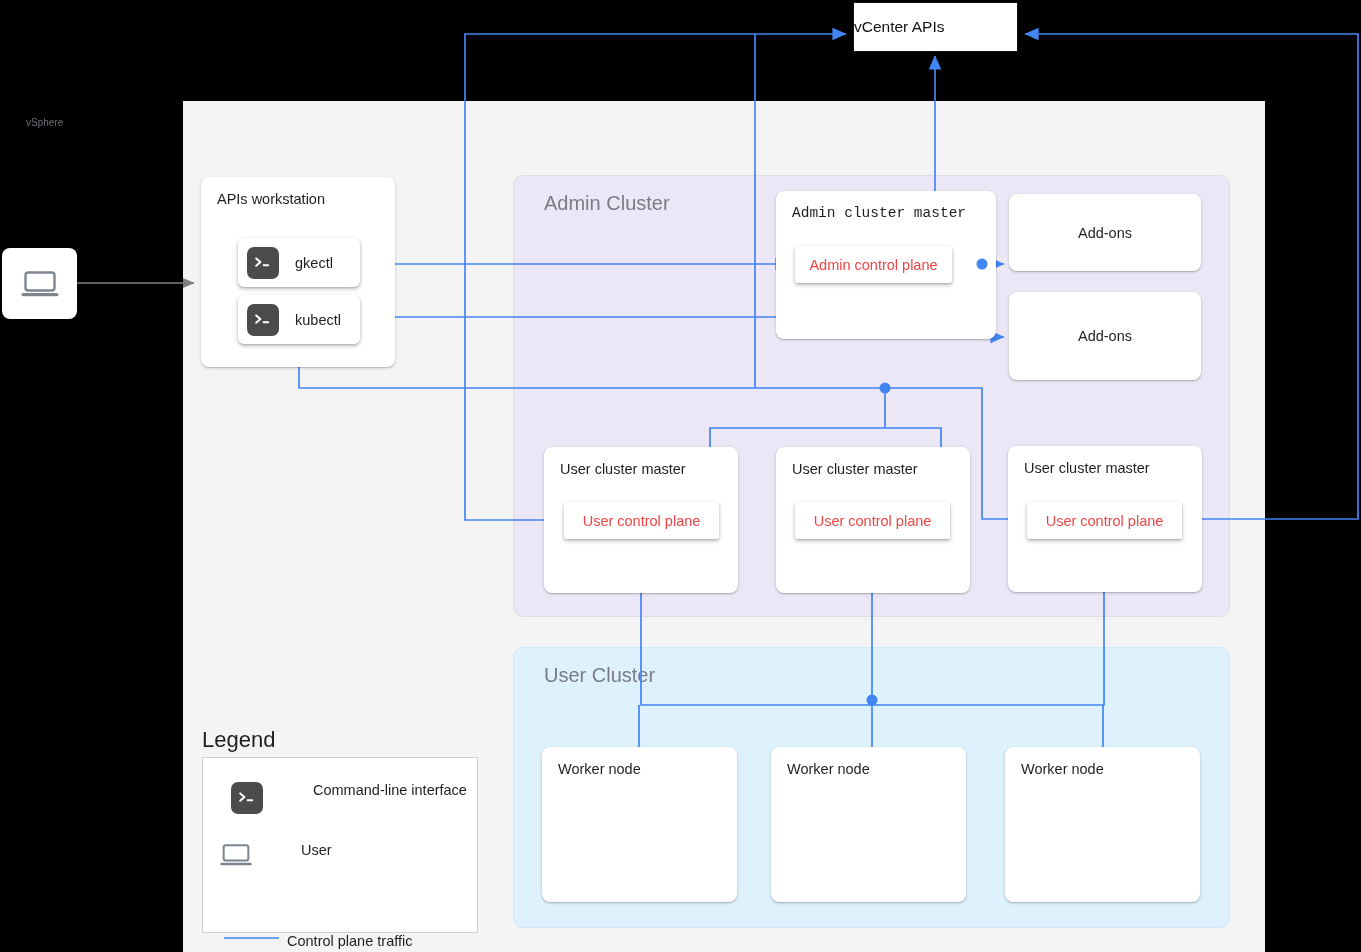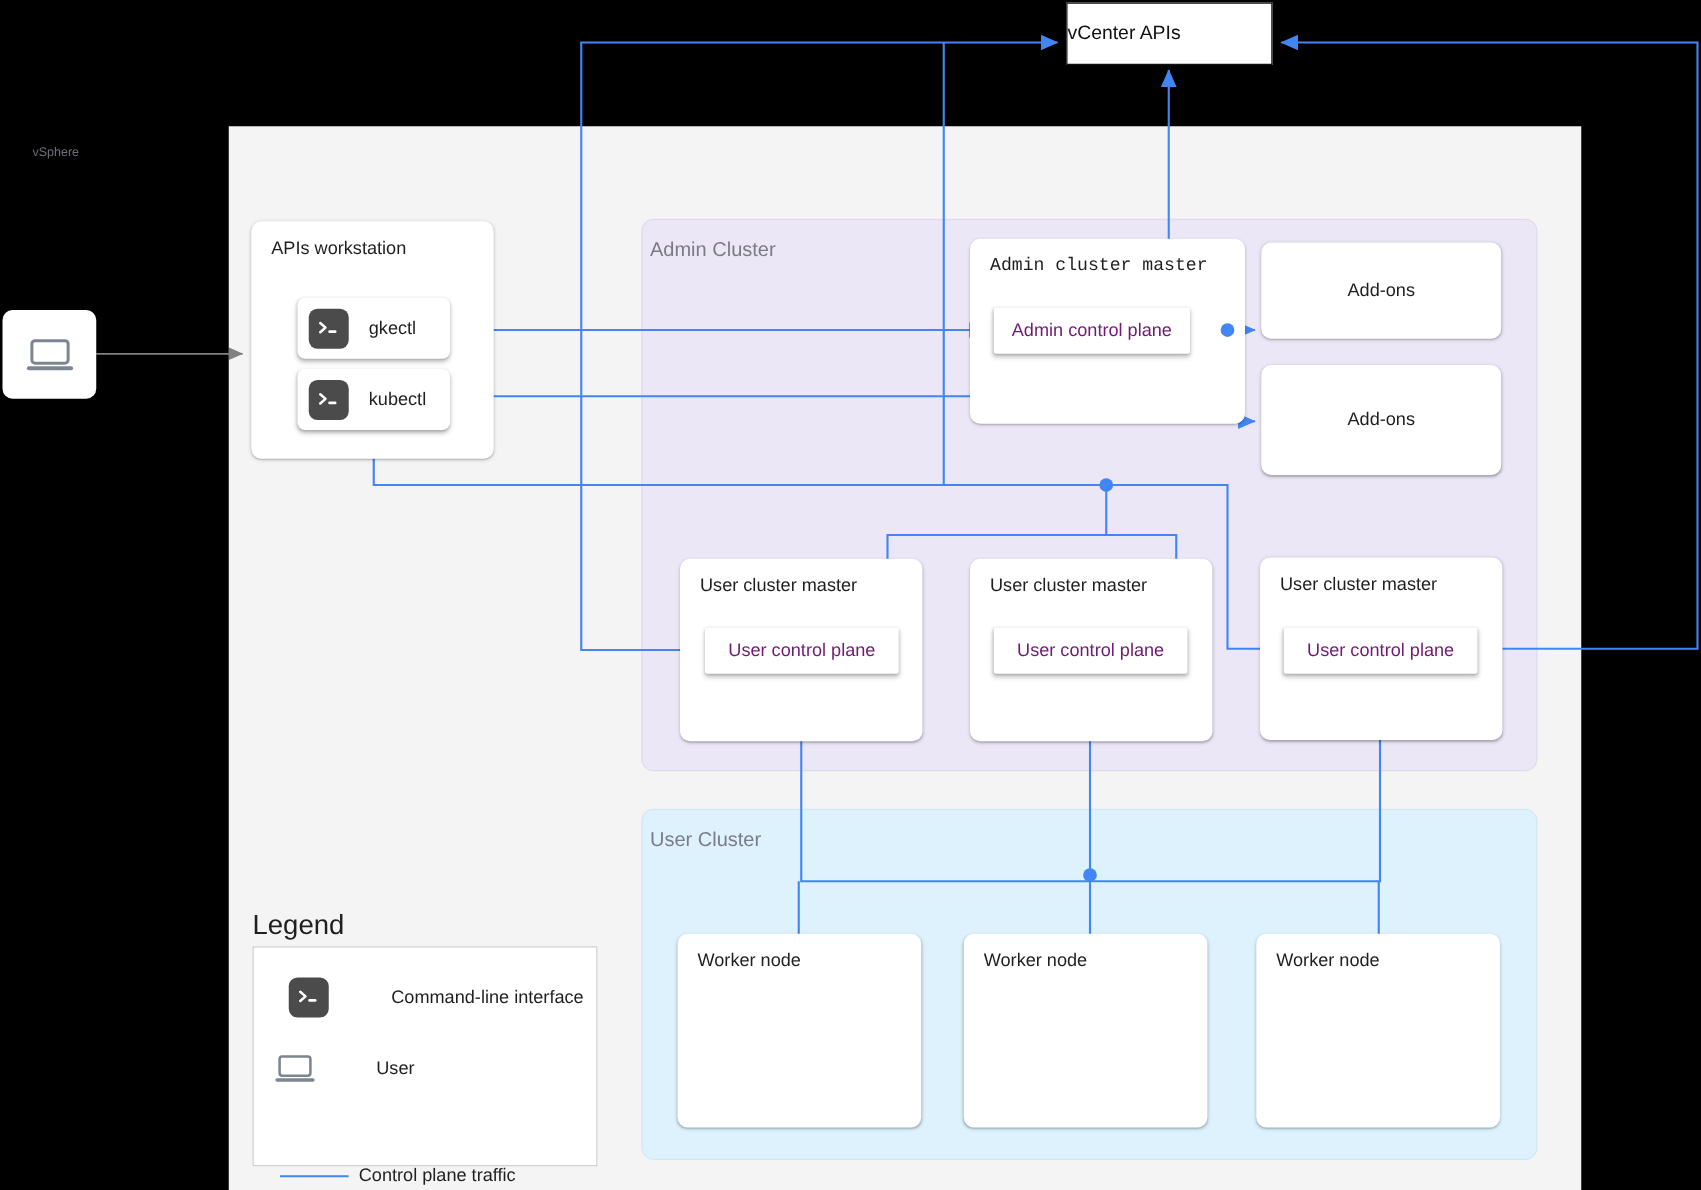--- a/index.html
+++ b/index.html
@@ -27,22 +27,22 @@
     left: 513px; top: 175px; width: 717px; height: 442px;
     background: #ece7f6; border-radius: 10px;
     border: 1px solid #e0dbeb;
   }
   .usercluster {
     left: 513px; top: 647px; width: 717px; height: 281px;
     background: #ddf2fc; border-radius: 10px;
     border: 1px solid #d0e8f5;
   }
   .zone-label {
-    position: absolute; left: 6px; top: 16px;
-    font-size: 16px; color: #7b7b86;
+    position: absolute; left: 30px; top: 16px;
+    font-size: 20px; color: #7b7b86;
   }
   .vsphere-label {
     position: absolute; left: 26px; top: 117px;
     font-size: 10px; color: #6f6f78; z-index: 3;
   }
 
   .card {
     position: absolute; z-index: 10;
     background: #fff; border-radius: 8px;
     box-shadow: 0 1px 3px rgba(0,0,0,.22), 0 1px 1px rgba(0,0,0,.10);
@@ -54,21 +54,21 @@
   .card-center {
     display: flex; align-items: center; justify-content: center;
     height: 100%; font-size: 14.5px; color: #1f1f1f; border-radius: 14px;
   }
 
   .ctrlplane {
     position: absolute; z-index: 22;
     background: #fff; border-radius: 2px;
     box-shadow: 0 2px 4px rgba(0,0,0,.25), 0 1px 2px rgba(0,0,0,.14);
     display: flex; align-items: center; justify-content: center;
-    font-size: 14.5px; color: #701a75; white-space: nowrap;
+    font-size: 14.5px; color: #ef4444; white-space: nowrap;
   }
 
   .vcenter {
     position: absolute; left: 853px; top: 2px;
     width: 165px; height: 50px; z-index: 40;
     background: #fff; border: 1px solid #111;
     display: flex; align-items: center; 
     font-size: 15.5px; color: #111;
   }
 
@@ -97,21 +97,21 @@
 
   .legend-title {
     position: absolute; left: 202px; top: 727px;
     font-size: 22px; color: #1f1f1f; z-index: 12;
   }
   .legend-box {
     position: absolute; left: 202px; top: 757px;
     width: 276px; height: 176px; z-index: 12;
     background: #fff; border: 1px solid #cfcfcf;
   }
-  .legend-row { position: absolute; display: flex; align-items: center; }
+  .legend-row { position: absolute; display: flex; }
   .legend-lbl { font-size: 14.5px; color: #1f1f1f; margin-left: 0; }
 </style>
 </head>
 <body>
 
 <div id="canvas">
 
   <div class="panel vsphere"></div>
   <div class="vsphere-label">vSphere</div>
 

